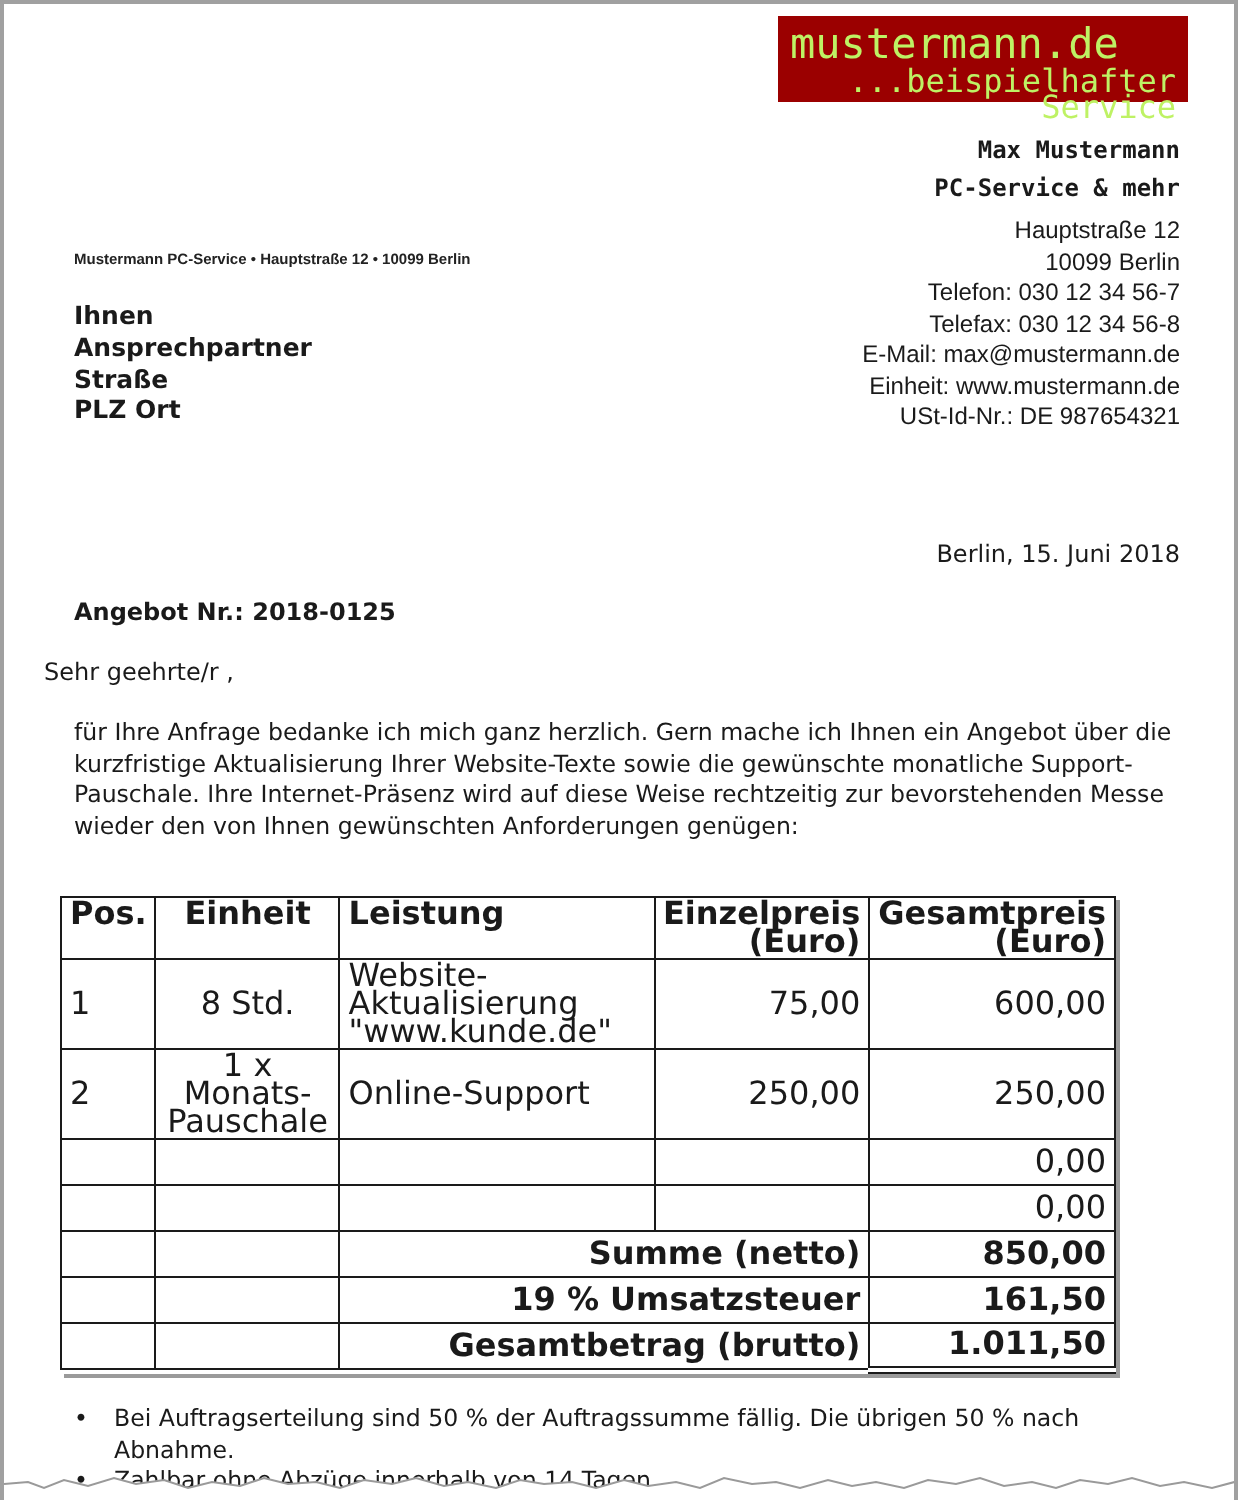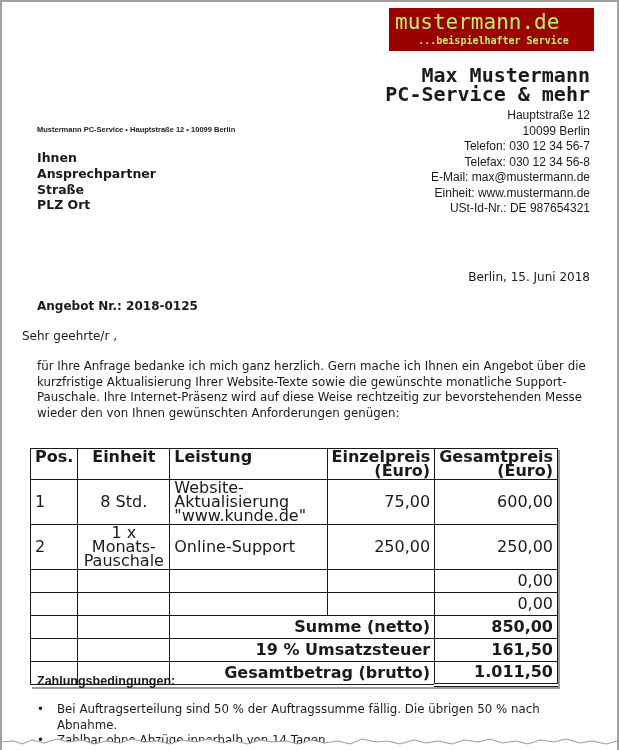--- a/index.html
+++ b/index.html
@@ -11,25 +11,25 @@
     border-left: 2px solid #a0a0a0; border-top: 2px solid #a0a0a0; border-right: 2px solid #a0a0a0;
     background: #fff; overflow: hidden;
   }
 
   .logo {
     position: absolute; left: 387px; top: 6px; width: 205px; height: 43px;
     background: #9b0000; color: #bef264; font-family: "DejaVu Sans Mono", "Liberation Mono", monospace;
     padding: 2px 6px 0 6px;
   }
   .logo .big { font-size: 21px; line-height: 24px; font-weight: normal; letter-spacing: 0px; display:block; text-align:left; }
-  .logo .small { font-size: 10px; line-height: 13px; font-weight: bold; display:block; text-align:center; margin-left: 4px; }
+  .logo .small { font-size: 16px; line-height: 13px; font-weight: normal; display:block; text-align:right; margin-left: 4px; }
 
   .sender-name {
     position: absolute; right: 27px; top: 64px; text-align: right;
-    font-family: "DejaVu Sans Mono", "Liberation Mono", monospace; font-weight: bold; font-size: 20px; line-height: 19px;
+    font-family: "DejaVu Sans Mono", "Liberation Mono", monospace; font-weight: bold; font-size: 12px; line-height: 19px;
   }
   .sender-info {
     position: absolute; right: 27px; top: 106px; text-align: right;
     font-family: Liberation Sans, sans-serif; font-size: 12px; line-height: 15.5px; color:#1a1a1a;
   }
 
   .return-line {
     position: absolute; left: 35px; top: 123px; font-family: "Liberation Sans", sans-serif;
     font-size: 7.5px; font-weight: bold; color: #222;
   }
@@ -186,21 +186,20 @@
     </tr>
     <tr class="row-sum">
       <td></td>
       <td></td>
       <td colspan="2" class="sumlabel">Gesamtbetrag (brutto)</td>
       <td class="c-total bold grand">1.011,50</td>
     </tr>
   </tbody>
     </table>
 
-  <div class="terms-title">Zahlungsbedingungen:</div>
   <ul class="terms">
     <li>
       <span class="bullet">•</span>
       <span>Bei Auftragserteilung sind 50 % der Auftragssumme fällig. Die übrigen 50 % nach Abnahme.</span>
     </li>
     <li>
       <span class="bullet">•</span>
       <span>Zahlbar ohne Abzüge innerhalb von 14 Tagen.</span>
     </li>
   </ul>

